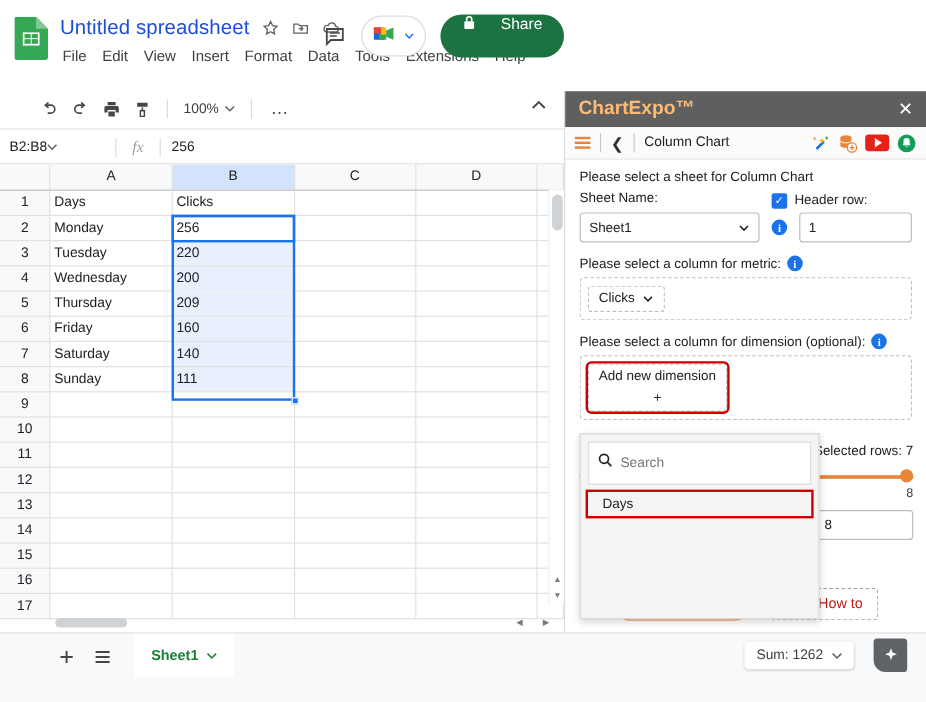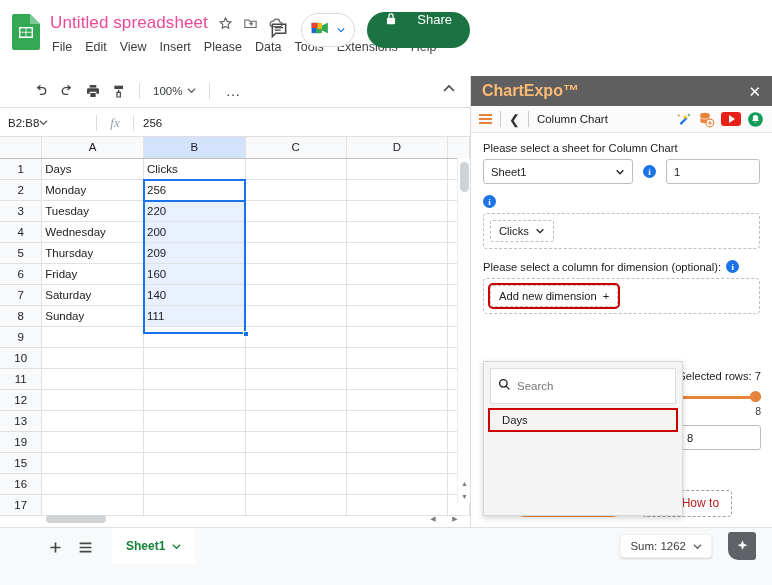--- a/index.html
+++ b/index.html
@@ -17,21 +17,21 @@
     background: #ffffff;
   }
   .gs-header { display: flex; align-items: flex-start; padding: 10px 0 0 12px; height: 66px; }
   .gs-logo {
     width: 28px; height: 36px; margin-top: 4px; margin-right: 10px;
     position: relative; flex: 0 0 auto;
   }
   .gs-logo svg { display:block; }
   .gs-titlewrap { display: flex; flex-direction: column; }
   .gs-title-row { display: flex; align-items: center; gap: 10px; height: 26px; }
-  .gs-title { font-size: 17px; color: #ec4899; letter-spacing: .1px; }
+  .gs-title { font-size: 17px; color: #1d4ed8; letter-spacing: .1px; }
   .gs-title-icon { color: #5f6368; display: inline-flex; align-items: center; cursor: pointer; }
   .gs-menu-row { display: flex; align-items: center; gap: 13px; margin-top: 4px; padding-left: 2px; }
   .gs-menu-item { font-size: 12.5px; color: #3c4043; cursor: pointer; white-space: nowrap; }
 
   
   .gs-toolbar {
     position: absolute; left: 0; top: 74px; width: 470px; height: 34px;
     display: flex; align-items: center; gap: 0px; padding-left: 28px;
     border-bottom: 1px solid #e0e0e0;
   }
@@ -184,21 +184,21 @@
     cursor: pointer; flex: 0 0 auto;
   }
   .dash-box {
     border: 1px dashed #c0c0c0; border-radius: 4px; padding: 6px; background: #fff;
     min-height: 36px; display: flex; align-items: center;
   }
   .chip-dashed {
     border: 1px dashed #bdbdbd; border-radius: 3px; padding: 4px 8px; font-size: 11.2px;
     color: #202124; display: inline-flex; align-items: center; gap: 6px; cursor: pointer; background:#fff;
   }
-  .redbox { outline: 2px solid #cc0000; }
+  .redbox { outline: 2px solid #cc0000; flex-direction: column; }
 
   
   .ce-dropdown {
     position: absolute; left: 12px; top: 228px; width: 200px; height: 155px;
     background: #f4f4f4; border: 1px solid #d8d8d8; box-shadow: 0 2px 6px rgba(0,0,0,.18); z-index: 30;
   }
   .dd-search {
     margin: 6px; height: 36px; background: #fff; border: 1px solid #ddd;
     display: flex; align-items: center; gap: 6px; padding: 0 7px;
   }
@@ -279,21 +279,21 @@
             <svg width="16" height="16" viewBox="0 0 24 24" fill="none" stroke="#5f6368" stroke-width="1.7">
               <path d="M6.5 17.5h11a3.5 3.5 0 0 0 .2-7 5 5 0 0 0-9.6-1.2A3.6 3.6 0 0 0 6.5 17.5z"></path>
             </svg>
           </span>
         </div>
         <div class="gs-menu-row">
           <span class="gs-menu-item">File</span>
           <span class="gs-menu-item">Edit</span>
           <span class="gs-menu-item">View</span>
           <span class="gs-menu-item">Insert</span>
-          <span class="gs-menu-item">Please</span>
+          <span class="gs-menu-item">Format</span>
           <span class="gs-menu-item">Data</span>
           <span class="gs-menu-item">Tools</span>
           <span class="gs-menu-item">Extensions</span>
           <span class="gs-menu-item">Help</span>
         </div>
       </div>
     </div>
 
     <div class="gs-toolbar">
       <span class="tb-ico">
@@ -462,21 +462,21 @@
             </tr>
             <tr>
               <td class="rowhead">13</td>
               <td class="cell"></td>
               <td class="cell"></td>
               <td class="cell"></td>
               <td class="cell"></td>
               <td class="cell"></td>
             </tr>
             <tr>
-              <td class="rowhead">19</td>
+              <td class="rowhead">14</td>
               <td class="cell"></td>
               <td class="cell"></td>
               <td class="cell"></td>
               <td class="cell"></td>
               <td class="cell"></td>
             </tr>
             <tr>
               <td class="rowhead">15</td>
               <td class="cell"></td>
               <td class="cell"></td>
@@ -597,39 +597,51 @@
         </span>
       </span>
     </div>
 
     <div class="ce-body">
 
       <div class="ce-label">
         <span>Please select a sheet for Column Chart</span>
       </div>
 
+      <div class="row2" style="margin-top:4px">
+        <div class="col-left">
+          <div class="ce-label" style="margin-bottom:4px">
+            <span>Sheet Name:</span>
+          </div>
+        </div>
+        <div class="col-right" style="display:flex; align-items:center; gap:6px;">
+          <span class="chk">✓</span>
+          <span style="font-size:11.2px;color:#202124">Header row:</span>
+        </div>
+      </div>
 
       <div class="row2" style="margin-top:2px">
         <div class="col-left">
           <div class="ce-select">
             <span>Sheet1</span>
             <svg width="10" height="10" viewBox="0 0 12 12">
                 <path d="M2 4l4 4 4-4" fill="none" stroke="#202124" stroke-width="1.7"></path>
               </svg>
           </div>
         </div>
         <span class="info-i">i</span>
         <div class="col-right">
           <div class="ce-input">
             <span>1</span>
           </div>
         </div>
       </div>
 
       <div class="ce-label" style="margin-top:11px">
+        <span>Please select a column for metric:</span>
         <span class="info-i">i</span>
       </div>
       <div class="dash-box" style="margin-top:3px">
         <span class="chip-dashed">
           <span>Clicks</span>
           <svg width="10" height="10" viewBox="0 0 12 12">
               <path d="M2 4l4 4 4-4" fill="none" stroke="#202124" stroke-width="1.6"></path>
             </svg>
         </span>
       </div>

